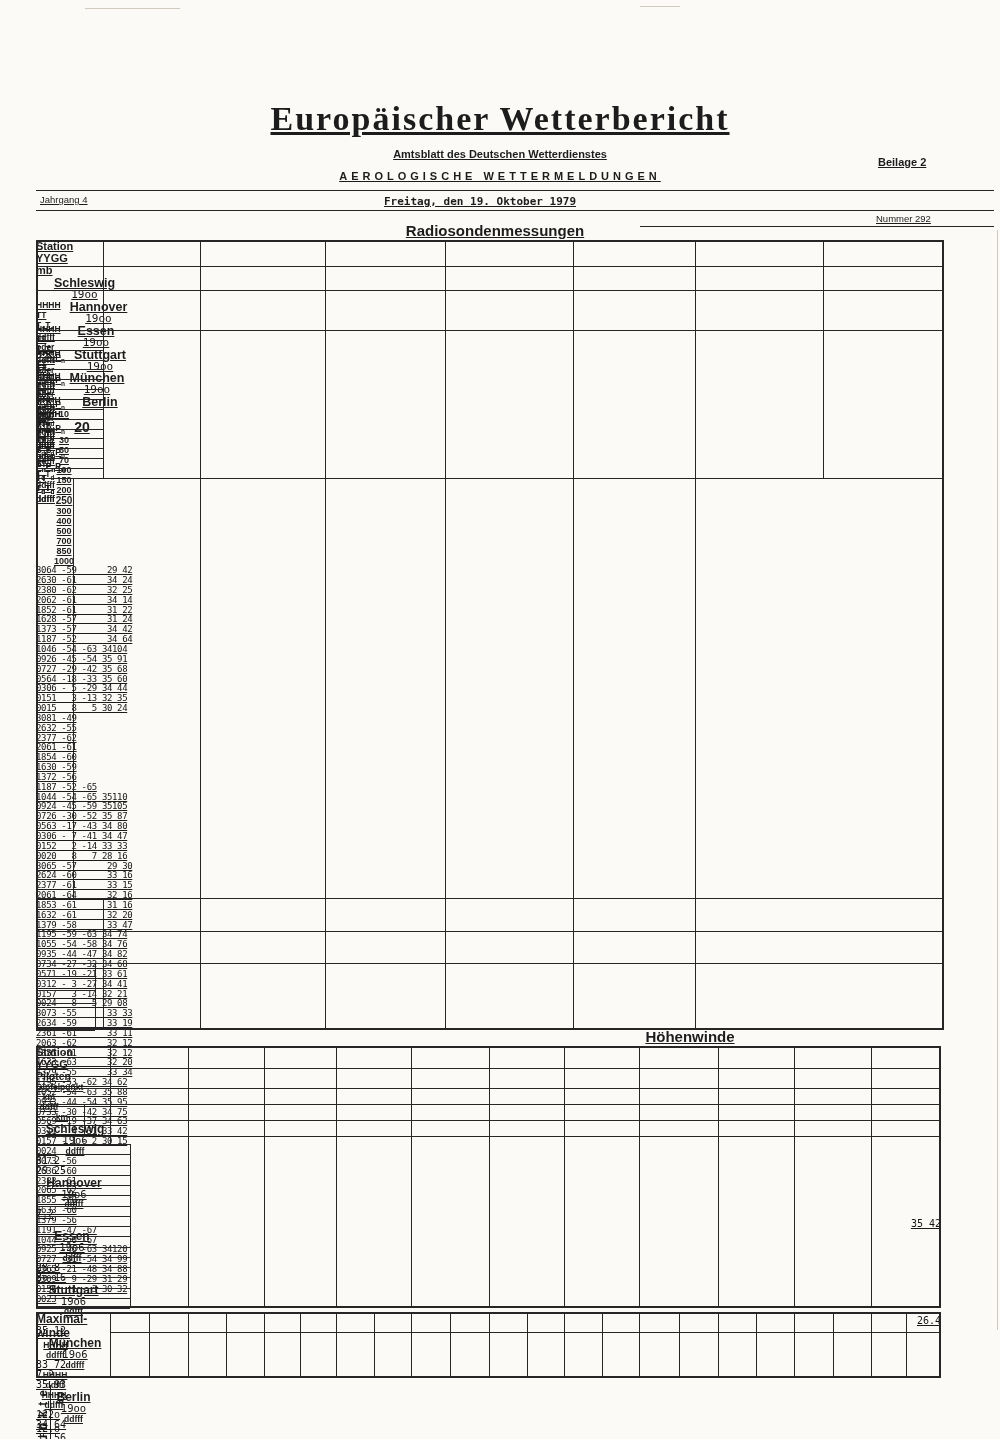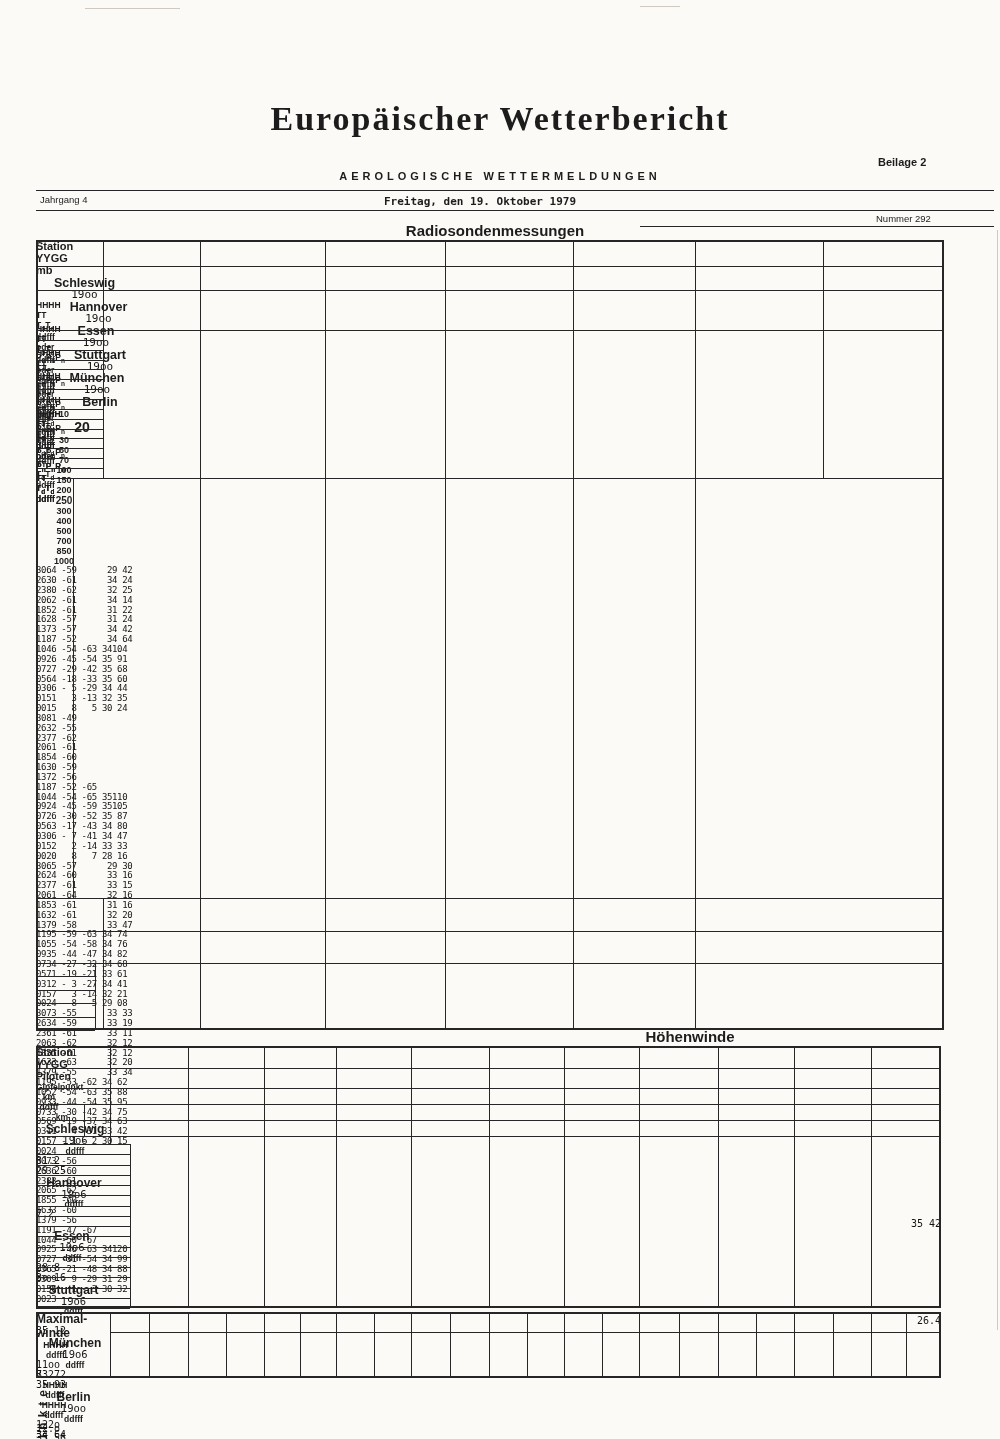--- a/index.html
+++ b/index.html
@@ -1,18 +1,18 @@
 <!DOCTYPE html>
 <html><head>
 <meta charset="utf-8">
 <style>
   html,body{margin:0;padding:0;background:#e8e6e1;}
   #page{position:relative;width:1000px;height:1439px;background:#fbfaf7;margin:0 auto;
         font-family:"Liberation Sans",sans-serif;color:#1c1c1c;overflow:hidden;}
-  .abs{position:absolute;}
+  .abs{position:absolute;text-decoration:underline;}
   .hl{position:absolute;background:#262626;height:1px;}
   .vl{position:absolute;background:#262626;width:1px;}
   .mono{font-family:"DejaVu Sans Mono","Liberation Mono",monospace;white-space:pre;
         font-size:9px;letter-spacing:-0.35px;line-height:9.85px;color:#141414;}
   .bold{font-weight:bold;}
   .ctr{text-align:center;}
   #title{left:0;right:0;top:100px;text-align:center;font-family:"Liberation Serif",serif;
          font-weight:bold;font-size:34px;letter-spacing:2px;}
   #sub1{left:0;right:0;top:148px;text-align:center;font-size:11px;font-weight:bold;}
   #sub2{left:0;right:0;top:170px;text-align:center;font-size:11px;font-weight:bold;letter-spacing:4px;}
@@ -29,20 +29,21 @@
   sub{font-size:6.5px;}
   .vertlbl{writing-mode:vertical-rl;transform:rotate(180deg);font-weight:bold;font-size:12px;
            letter-spacing:5px;text-align:center;}
   .edge{position:absolute;background:#cfc9c0;}
 </style>
 </head>
 <body>
 
 <div id="page">
   <div class="abs" id="title">Europäischer Wetterbericht</div>
+  <div class="abs" id="sub1">Amtsblatt des Deutschen Wetterdienstes</div>
   <div class="abs" id="beilage">Beilage 2</div>
   <div class="abs" id="sub2">AEROLOGISCHE WETTERMELDUNGEN</div>
   <div class="abs" id="jahrgang">Jahrgang 4</div>
   <div class="abs" id="dateline">Freitag, den 19. Oktober 1979</div>
   <div class="abs" id="nummer">Nummer 292</div>
   <div class="abs" id="rs-title">Radiosondenmessungen</div>
   <div class="abs" id="hw-title">Höhenwinde</div>
 
   <div class="hl" style="left:36px;top:190px;width:958px;"></div>
   <div class="hl" style="left:36px;top:210px;width:958px;"></div>
@@ -380,21 +381,20 @@
       <div class="vl" style="left: 375px; top: 0px; height: 66px; width: 1px;"></div>
       <div class="vl" style="left: 453px; top: 0px; height: 66px; width: 1px;"></div>
       <div class="vl" style="left: 528px; top: 0px; height: 66px; width: 1px;"></div>
       <div class="vl" style="left: 603px; top: 0px; height: 66px; width: 1px;"></div>
       <div class="vl" style="left: 682px; top: 0px; height: 66px; width: 1px;"></div>
       <div class="vl" style="left: 758px; top: 0px; height: 66px; width: 1px;"></div>
       <div class="vl" style="left: 835px; top: 0px; height: 66px; width: 1px;"></div>
       <div class="vl" style="left: 113px; top: 0px; height: 66px; width: 1px;"></div>
       <div class="hdr8 ctr" style="left: 74px; top: 5px; width: 39px;">HHHH</div>
       <div class="hdr8 ctr" style="left: 113px; top: 5px; width: 39px;">ddfff</div>
-      <div class="mono" style="left: 78px; top: 42px; font-size: 10px; letter-spacing: 0px;">11oo</div>
       <div class="mono" style="left: 117px; top: 42px; font-size: 10px; letter-spacing: 0px;">33 72</div>
       <div class="vl" style="left: 190px; top: 0px; height: 66px; width: 1px;"></div>
       <div class="hdr8 ctr" style="left: 152px; top: 5px; width: 38px;">HHHH</div>
       <div class="hdr8 ctr" style="left: 190px; top: 5px; width: 38px;">ddfff</div>
       <div class="vl" style="left: 264px; top: 0px; height: 66px; width: 1px;"></div>
       <div class="hdr8 ctr" style="left: 228px; top: 5px; width: 36px;">HHHH</div>
       <div class="hdr8 ctr" style="left: 264px; top: 5px; width: 36px;">ddfff</div>
       <div class="mono" style="left: 232px; top: 42px; font-size: 10px; letter-spacing: 0px;">122o</div>
       <div class="mono" style="left: 268px; top: 42px; font-size: 10px; letter-spacing: 0px;">34 64</div>
       <div class="vl" style="left: 338px; top: 0px; height: 66px; width: 1px;"></div>

